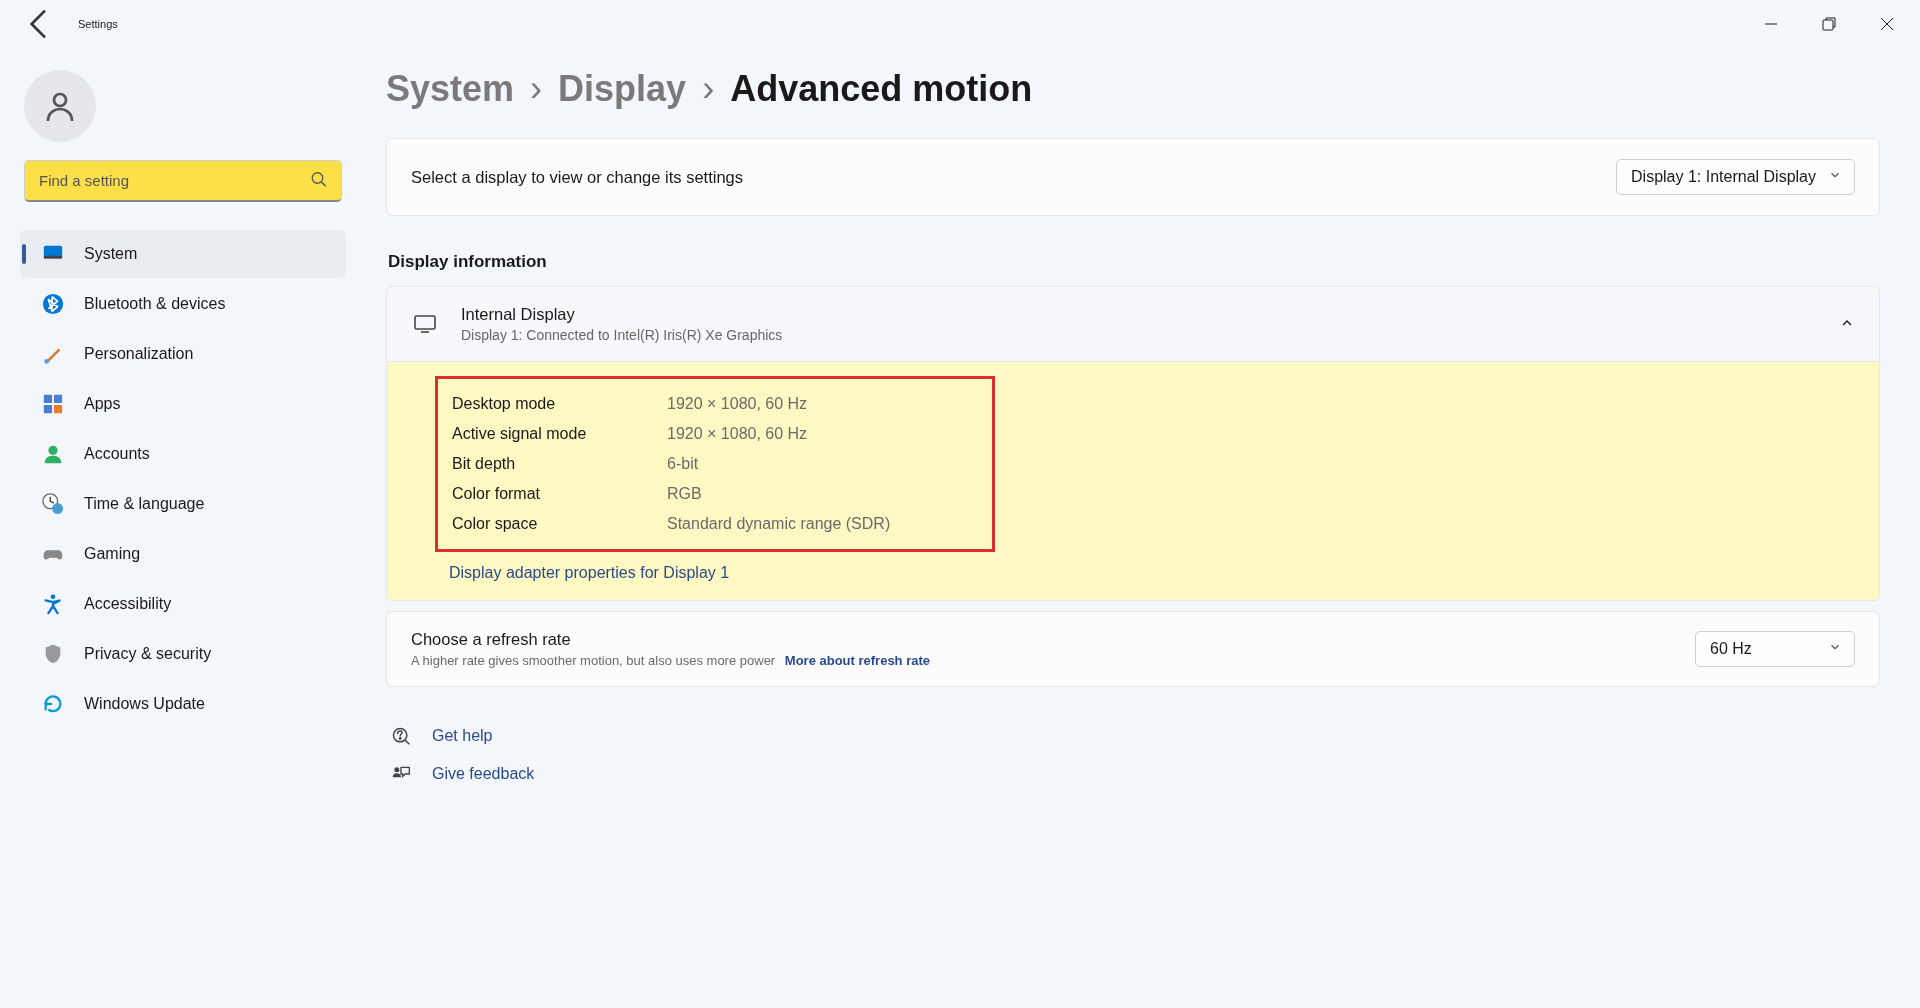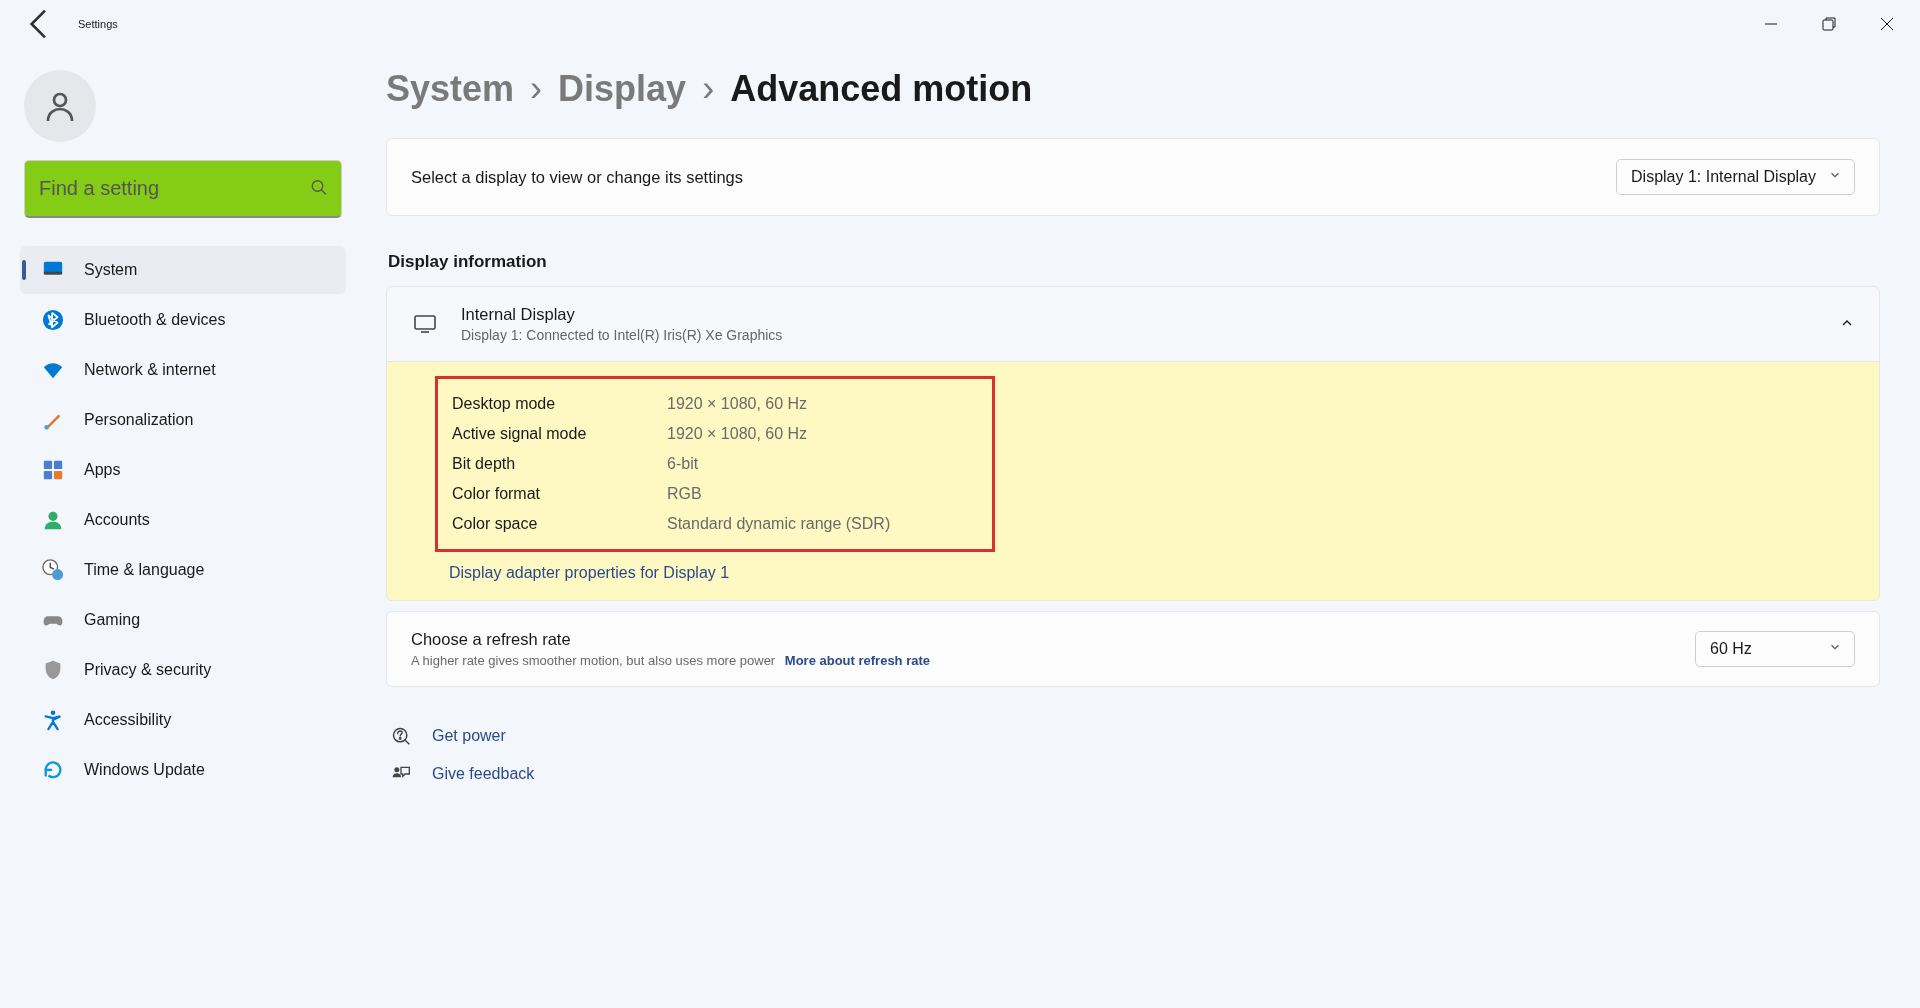--- a/index.html
+++ b/index.html
@@ -53,27 +53,27 @@
   margin: 22px 0 18px 24px;
   color: #555;
 }
 .avatar svg { width: 36px; height: 36px; }
 .searchwrap {
   margin: 0 18px 28px 24px;
   position: relative;
 }
 .search {
   width: 100%;
-  height: 58px;
+  height: 42px;
   border: 1px solid #cfcfcf;
   border-bottom: 2px solid #888;
-  background: #84cc16;
+  background: #fde047;
   border-radius: 5px;
   padding: 0 40px 0 14px;
-  font-size: 20px;
+  font-size: 15px;
   color: #333;
 }
 .search::placeholder { color: #555; }
 .searchwrap .sicon {
   position: absolute;
   right: 14px; top: 50%;
   transform: translateY(-50%);
   color: #555;
 }
 .searchwrap .sicon svg { width: 18px; height: 18px; }
@@ -305,28 +305,20 @@
             <svg viewBox="0 0 24 24" fill="#0078d4">
               <circle cx="12" cy="12" r="11"></circle>
               <path d="M11 4 L17 9 L7 17 M7 7 L17 15 L11 20 Z" fill="none" stroke="#fff" stroke-width="1.8" stroke-linejoin="round"></path>
               <path d="M11 4 V20" stroke="#fff" stroke-width="1.8"></path>
             </svg>
           </span>
         <span>Bluetooth &amp; devices</span>
       </div>
       <div class="nav-item">
         <span class="nav-icon">
-            <svg viewBox="0 0 24 24" fill="#0078d4">
-              <path d="M2 9 C8 3 16 3 22 9 L12 21 Z"></path>
-            </svg>
-          </span>
-        <span>Network &amp; internet</span>
-      </div>
-      <div class="nav-item">
-        <span class="nav-icon">
             <svg viewBox="0 0 24 24">
               <path d="M4 20 L8 16 L18 6 L20 8 L10 18 L6 22 Z" fill="#d87a3a"></path>
               <circle cx="5" cy="20" r="2.5" fill="#5aa0d8"></circle>
             </svg>
           </span>
         <span>Personalization</span>
       </div>
       <div class="nav-item">
         <span class="nav-icon">
             <svg viewBox="0 0 24 24">
@@ -360,34 +352,34 @@
       <div class="nav-item">
         <span class="nav-icon">
             <svg viewBox="0 0 24 24" fill="#888">
               <path d="M6 8 H18 C21 8 23 12 22 16 C21 19 18 18 16 16 H8 C6 18 3 19 2 16 C1 12 3 8 6 8 Z"></path>
             </svg>
           </span>
         <span>Gaming</span>
       </div>
       <div class="nav-item">
         <span class="nav-icon">
-            <svg viewBox="0 0 24 24" fill="#999">
-              <path d="M12 2 L20 5 V11 C20 17 16 21 12 22 C8 21 4 17 4 11 V5 Z"></path>
-            </svg>
-          </span>
-        <span>Privacy &amp; security</span>
-      </div>
-      <div class="nav-item">
-        <span class="nav-icon">
             <svg viewBox="0 0 24 24" fill="#0078d4">
               <circle cx="12" cy="4" r="2.5"></circle>
               <path d="M4 8 L12 10 L20 8 L12 12 L12 14 L7 22 M12 14 L17 22" stroke="#0078d4" stroke-width="2.5" fill="none" stroke-linecap="round"></path>
             </svg>
           </span>
         <span>Accessibility</span>
+      </div>
+      <div class="nav-item">
+        <span class="nav-icon">
+            <svg viewBox="0 0 24 24" fill="#999">
+              <path d="M12 2 L20 5 V11 C20 17 16 21 12 22 C8 21 4 17 4 11 V5 Z"></path>
+            </svg>
+          </span>
+        <span>Privacy &amp; security</span>
       </div>
       <div class="nav-item">
         <span class="nav-icon">
             <svg viewBox="0 0 24 24" fill="none" stroke="#0d98d8" stroke-width="2.5">
               <path d="M4 12 A8 8 0 1 1 7 18"></path>
               <path d="M4 18 V12 H10" stroke-linecap="round"></path>
             </svg>
           </span>
         <span>Windows Update</span>
       </div>
@@ -484,21 +476,21 @@
     <div class="footer-links">
       <div class="footer-link">
         <span class="ficon">
             <svg viewBox="0 0 24 24" fill="none" stroke="currentColor" stroke-width="1.8">
               <circle cx="11" cy="11" r="8"></circle>
               <path d="M17 17 L22 22"></path>
               <path d="M8 9 C8 7 10 6 11 6 C13 6 14 8 13 9 C12 10 11 10 11 12" stroke-linecap="round"></path>
               <circle cx="11" cy="15" r="0.8" fill="currentColor"></circle>
             </svg>
           </span>
-        <span class="flabel">Get power</span>
+        <span class="flabel">Get help</span>
       </div>
       <div class="footer-link">
         <span class="ficon">
             <svg viewBox="0 0 24 24" fill="currentColor">
               <circle cx="7" cy="7" r="3"></circle>
               <path d="M2 16 C2 12 5 11 7 11 C9 11 12 12 12 16 Z"></path>
               <path d="M12 4 H22 V12 H17 L14 15 V12 H12 Z" fill="none" stroke="currentColor" stroke-width="1.6"></path>
             </svg>
           </span>
         <span class="flabel">Give feedback</span>

